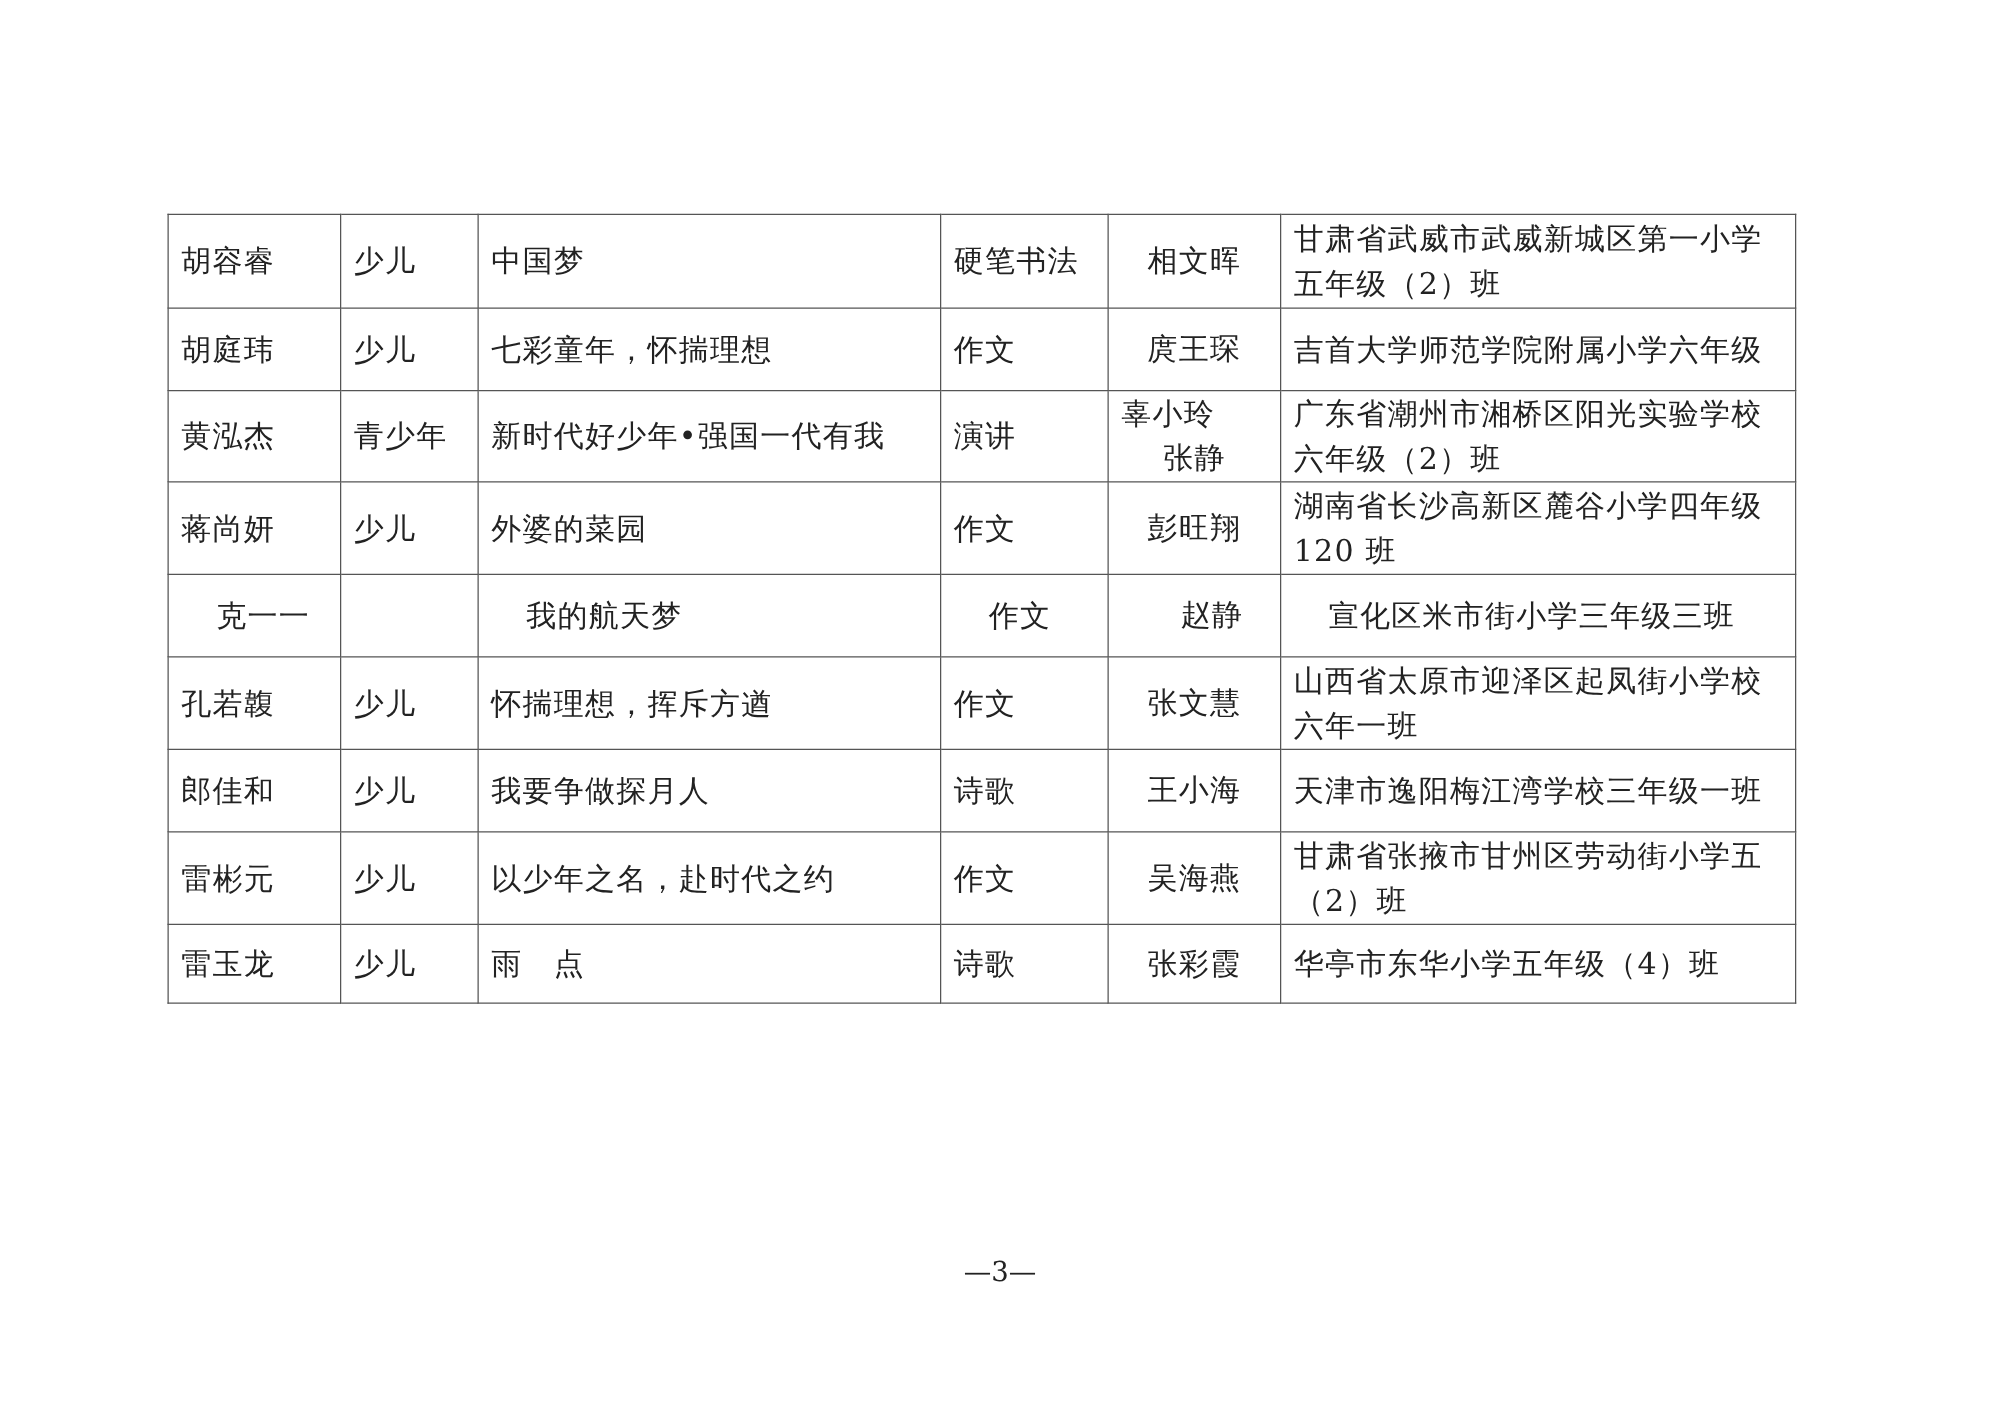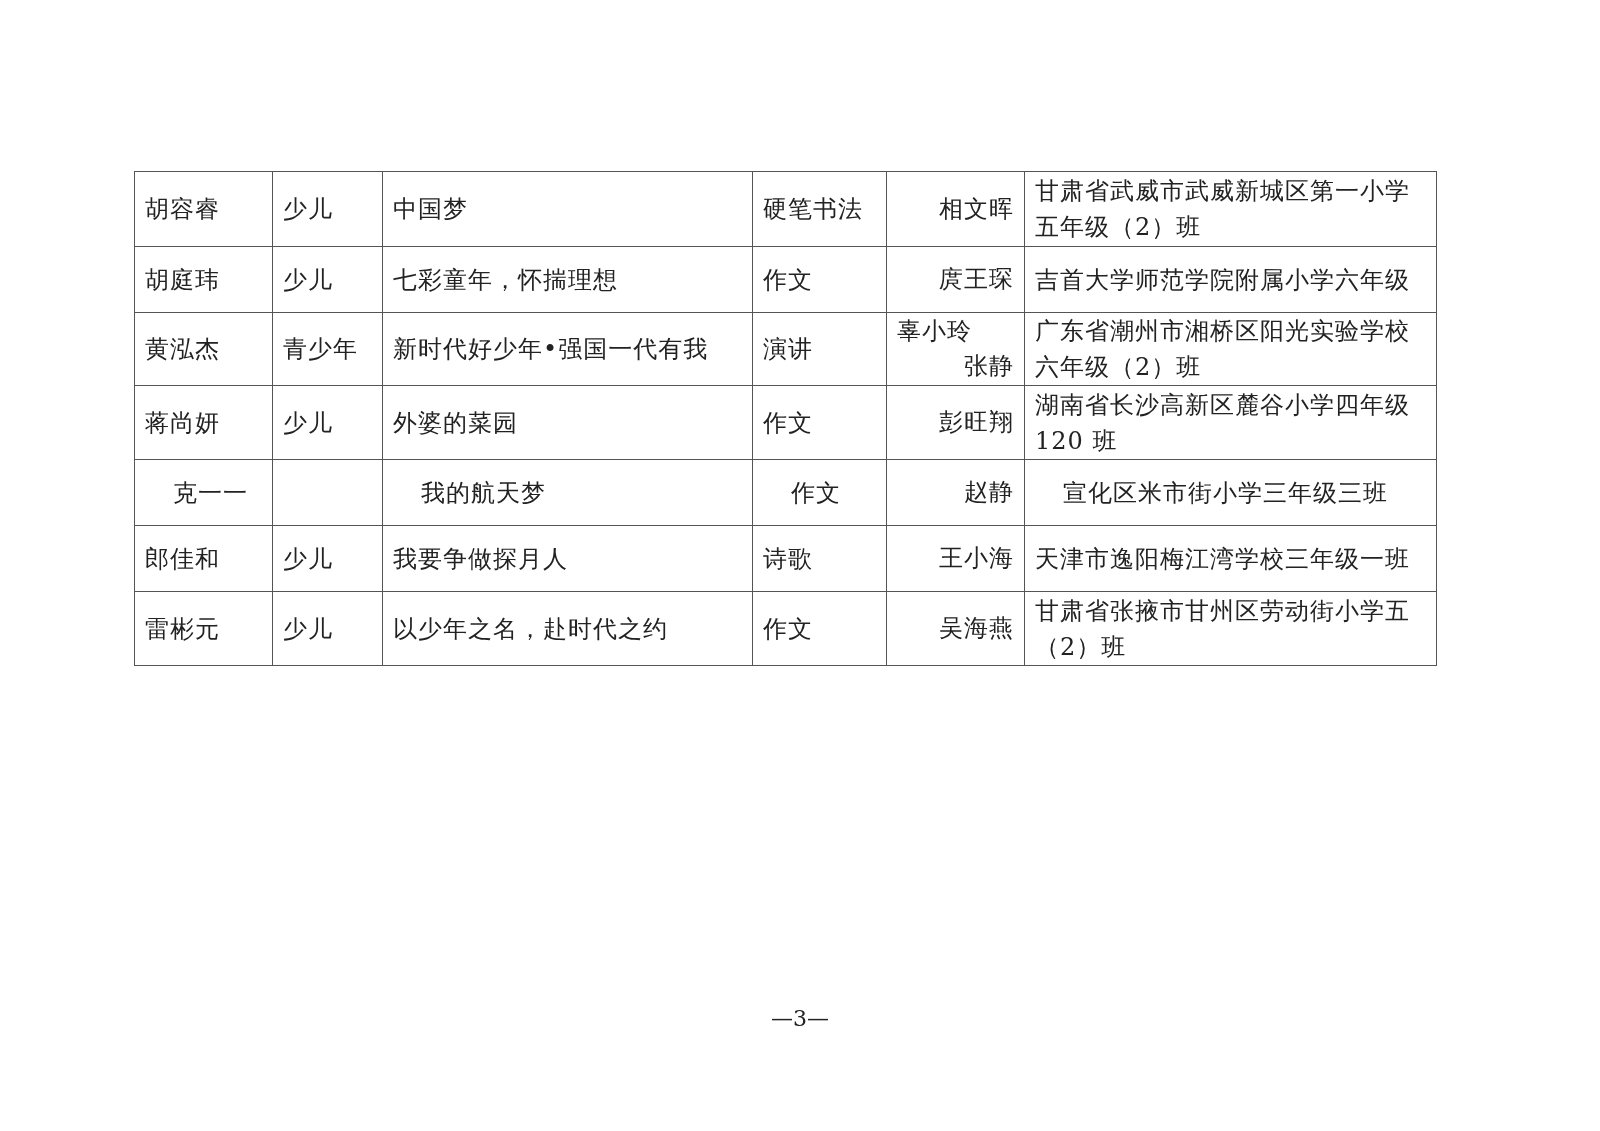--- a/index.html
+++ b/index.html
@@ -37,21 +37,21 @@
       vertical-align: middle;
       color: #222222;
       letter-spacing: 1px;
     }
     td.c-name { width: 117px; }
     td.c-group { width: 89px; }
     td.c-title { width: 349px; margin-left: 24px; }
     td.c-type { width: 113px; }
     td.c-teacher { width: 117px; }
     td.c-school { width: auto; padding-left: 12px; padding-right: 4px; }
-    .teacher-line { display: block; text-align: right; line-height: 35px; }
+    .teacher-line { display: block; text-align: center; line-height: 35px; }
     .teacher-line.first { text-align: left; }
     tr.r1 td { height: 74px; }
     tr.r2 td { height: 65px; }
     tr.r3 td { height: 72px; }
     tr.r4 td { height: 73px; }
     tr.r5 td { height: 73px; }
     tr.r6 td { height: 73px; }
     tr.r7 td { height: 65px; padding-left: 38px; }
     tr.r8 td { height: 73px; }
     tr.r9 td { height: 65px; }
@@ -130,20 +130,32 @@
         <td class="c-group"></td>
         <td class="c-title">我的航天梦</td>
         <td class="c-type">作文</td>
         <td class="c-teacher">
             <span class="teacher-line">赵静</span>
           </td>
         <td class="c-school">
             <span class="school-text">宣化区米市街小学三年级三班</span>
           </td>
       </tr>
+      <tr class="r8">
+        <td class="c-name">孔若䪖</td>
+        <td class="c-group">少儿</td>
+        <td class="c-title">怀揣理想，挥斥方遒</td>
+        <td class="c-type">作文</td>
+        <td class="c-teacher">
+            <span class="teacher-line">张文慧</span>
+          </td>
+        <td class="c-school">
+            <span class="school-text">山西省太原市迎泽区起凤街小学校六年一班</span>
+          </td>
+      </tr>
       <tr class="r9">
         <td class="c-name">郎佳和</td>
         <td class="c-group">少儿</td>
         <td class="c-title">我要争做探月人</td>
         <td class="c-type">诗歌</td>
         <td class="c-teacher">
             <span class="teacher-line">王小海</span>
           </td>
         <td class="c-school">
             <span class="school-text">天津市逸阳梅江湾学校三年级一班</span>
@@ -154,17 +166,29 @@
         <td class="c-group">少儿</td>
         <td class="c-title">以少年之名，赴时代之约</td>
         <td class="c-type">作文</td>
         <td class="c-teacher">
             <span class="teacher-line">吴海燕</span>
           </td>
         <td class="c-school">
             <span class="school-text">甘肃省张掖市甘州区劳动街小学五（2）班</span>
           </td>
       </tr>
+      <tr class="r11">
+        <td class="c-name">雷玉龙</td>
+        <td class="c-group">少儿</td>
+        <td class="c-title title-spaced">雨　点</td>
+        <td class="c-type">诗歌</td>
+        <td class="c-teacher">
+            <span class="teacher-line">张彩霞</span>
+          </td>
+        <td class="c-school">
+            <span class="school-text">华亭市东华小学五年级（4）班</span>
+          </td>
+      </tr>
     </tbody>
   </table>
 
   <div class="page-number">—3—</div>
 </div>
 
 </body></html>

